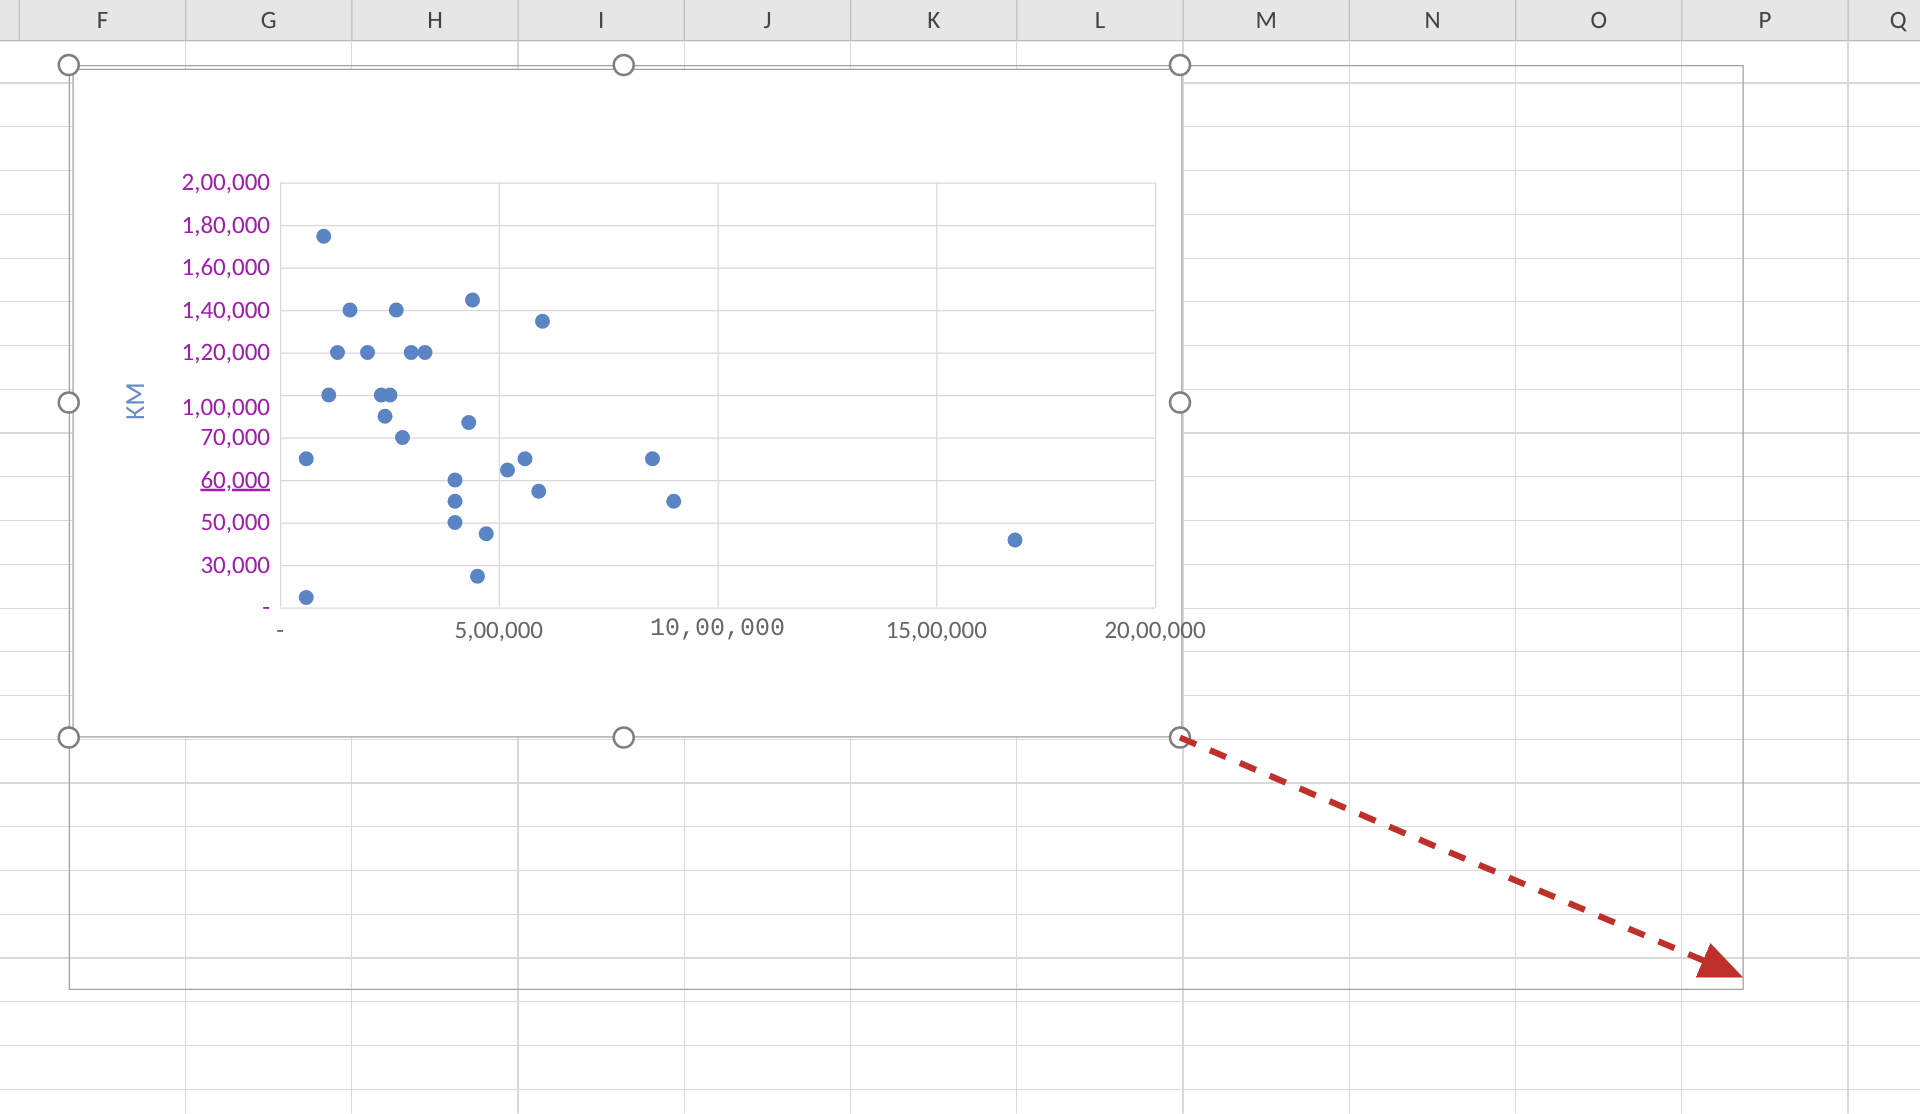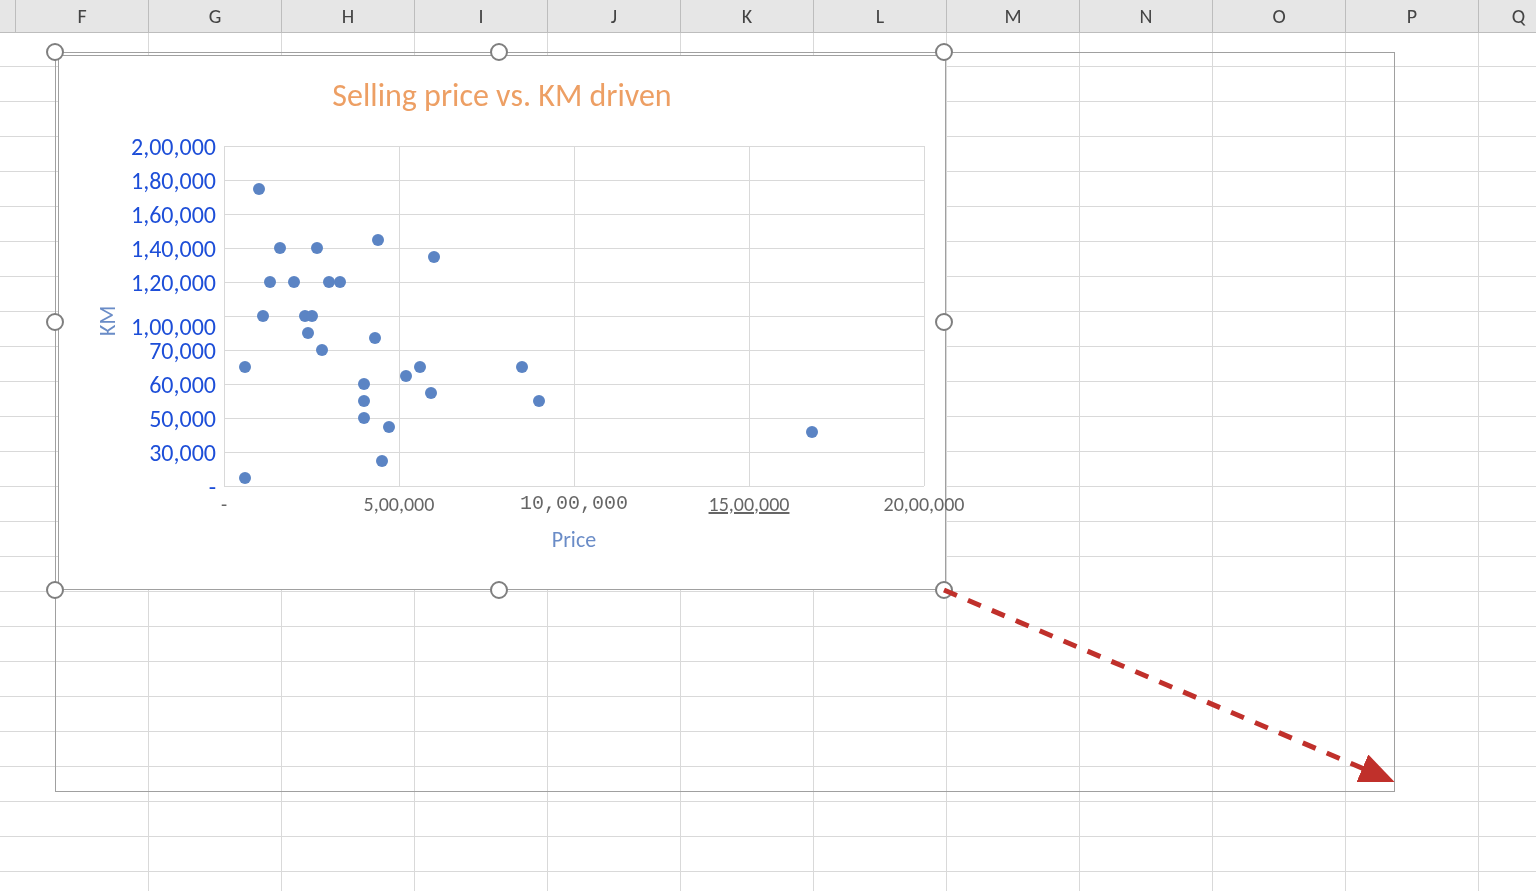--- a/index.html
+++ b/index.html
@@ -106,22 +106,22 @@
   }
   .plot-area .gridlines-h, .plot-area .gridlines-v {
     position: absolute;
     background: #d9d9d9;
   }
   .y-tick-label {
     position: absolute;
     right: 100%;
     margin-right: 8px;
     transform: translateY(-50%);
-    font-size: 24px;
-    color: #1d4ed8;
+    font-size: 20px;
+    color: #a21caf;
     text-align: right;
     white-space: nowrap;
   }
   .x-tick-label {
     position: absolute;
     top: 100%;
     margin-top: 6px;
     transform: translateX(-50%);
     font-size: 20px;
     color: #666;
@@ -158,41 +158,40 @@
     <div class="cell" style="width: 133px;">O</div>
     <div class="cell" style="width: 133px;">P</div>
     <div class="cell" style="width: 80px;">Q</div>
   </div>
 
 <div class="grid"></div>
 
 <div class="chart-obj-outer" id="chartOuter" style="left: 55px; top: 52px; width: 1340px; height: 740px;"></div>
 
 <div class="chart-inner-canvas" id="chartInner" style="left: 58px; top: 55px; width: 888px; height: 535px;">
-  <div class="chart-title">Selling price vs. KM driven</div>
   <div class="axis-title-y" id="yTitle" style="left: 35px; top: 280px;">KM</div>
   <div class="plot-area" id="plotArea" style="left: 165px; top: 90px; width: 700px; height: 340px;">
       <div class="gridlines-v" style="left: -0.5px; top: 0px; width: 1px; height: 340px;"></div>
       <div class="x-tick-label" style="left: 0px;">-</div>
       <div class="gridlines-v" style="left: 174.5px; top: 0px; width: 1px; height: 340px;"></div>
       <div class="x-tick-label" style="left: 175px;">5,00,000</div>
       <div class="gridlines-v" style="left: 349.5px; top: 0px; width: 1px; height: 340px;"></div>
       <div class="x-tick-label" style="left: 350px; font-family: Liberation Mono, monospace;">10,00,000</div>
       <div class="gridlines-v" style="left: 524.5px; top: 0px; width: 1px; height: 340px;"></div>
-      <div class="x-tick-label" style="left: 525px; text-decoration: underline;">15,00,000</div>
+      <div class="x-tick-label" style="left: 525px;">15,00,000</div>
       <div class="gridlines-v" style="left: 699.5px; top: 0px; width: 1px; height: 340px;"></div>
       <div class="x-tick-label" style="left: 700px;">20,00,000</div>
       <div class="gridlines-h" style="top: 339.5px; left: 0px; height: 1px; width: 700px;"></div>
       <div class="y-tick-label" style="top: 340px;">-</div>
       <div class="gridlines-h" style="top: 305.5px; left: 0px; height: 1px; width: 700px;"></div>
       <div class="y-tick-label" style="top: 306px;">30,000</div>
       <div class="gridlines-h" style="top: 271.5px; left: 0px; height: 1px; width: 700px;"></div>
       <div class="y-tick-label" style="top: 272px;">50,000</div>
       <div class="gridlines-h" style="top: 237.5px; left: 0px; height: 1px; width: 700px;"></div>
-      <div class="y-tick-label" style="top: 238px;">60,000</div>
+      <div class="y-tick-label" style="top: 238px; text-decoration: underline;">60,000</div>
       <div class="gridlines-h" style="top: 203.5px; left: 0px; height: 1px; width: 700px;"></div>
       <div class="y-tick-label" style="top: 204px;">70,000</div>
       <div class="gridlines-h" style="top: 169.5px; left: 0px; height: 1px; width: 700px;"></div>
       <div class="y-tick-label" style="top: 180px;">1,00,000</div>
       <div class="gridlines-h" style="top: 135.5px; left: 0px; height: 1px; width: 700px;"></div>
       <div class="y-tick-label" style="top: 136px;">1,20,000</div>
       <div class="gridlines-h" style="top: 101.5px; left: 0px; height: 1px; width: 700px;"></div>
       <div class="y-tick-label" style="top: 102px;">1,40,000</div>
       <div class="gridlines-h" style="top: 67.5px; left: 0px; height: 1px; width: 700px;"></div>
       <div class="y-tick-label" style="top: 68px;">1,60,000</div>
@@ -222,21 +221,20 @@
       <div class="data-point" style="left: 157.5px; top: 314.5px;"></div>
       <div class="data-point" style="left: 164.5px; top: 280.5px;"></div>
       <div class="data-point" style="left: 182px; top: 229.5px;"></div>
       <div class="data-point" style="left: 196px; top: 221px;"></div>
       <div class="data-point" style="left: 206.5px; top: 246.5px;"></div>
       <div class="data-point" style="left: 210px; top: 110.5px;"></div>
       <div class="data-point" style="left: 297.5px; top: 221px;"></div>
       <div class="data-point" style="left: 315px; top: 255px;"></div>
       <div class="data-point" style="left: 588px; top: 285.6px;"></div>
     </div>
-  <div class="axis-title-x" id="xTitle" style="left: 165px; top: 470px; width: 700px;">Price</div>
 </div>
 
 <div id="handlesLayer">
     <div class="sel-handle" style="left: 46px; top: 43px;"></div>
     <div class="sel-handle" style="left: 490px; top: 43px;"></div>
     <div class="sel-handle" style="left: 935px; top: 43px;"></div>
     <div class="sel-handle" style="left: 46px; top: 313px;"></div>
     <div class="sel-handle" style="left: 935px; top: 313px;"></div>
     <div class="sel-handle" style="left: 46px; top: 581px;"></div>
     <div class="sel-handle" style="left: 490px; top: 581px;"></div>

